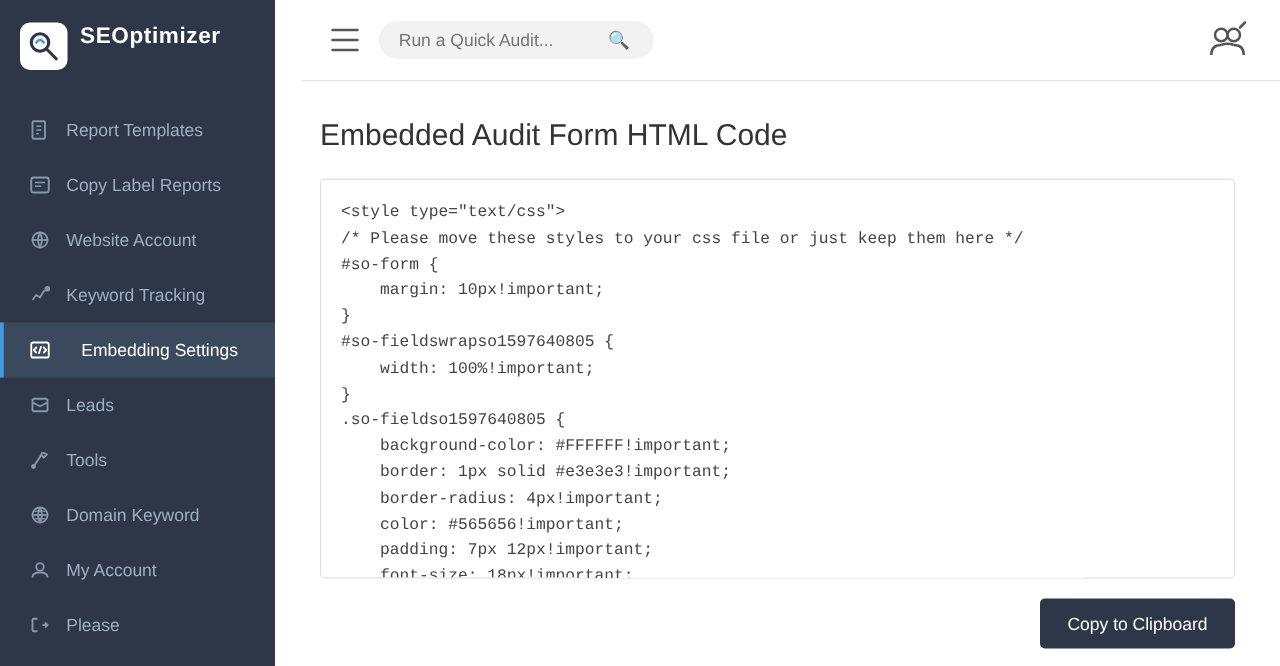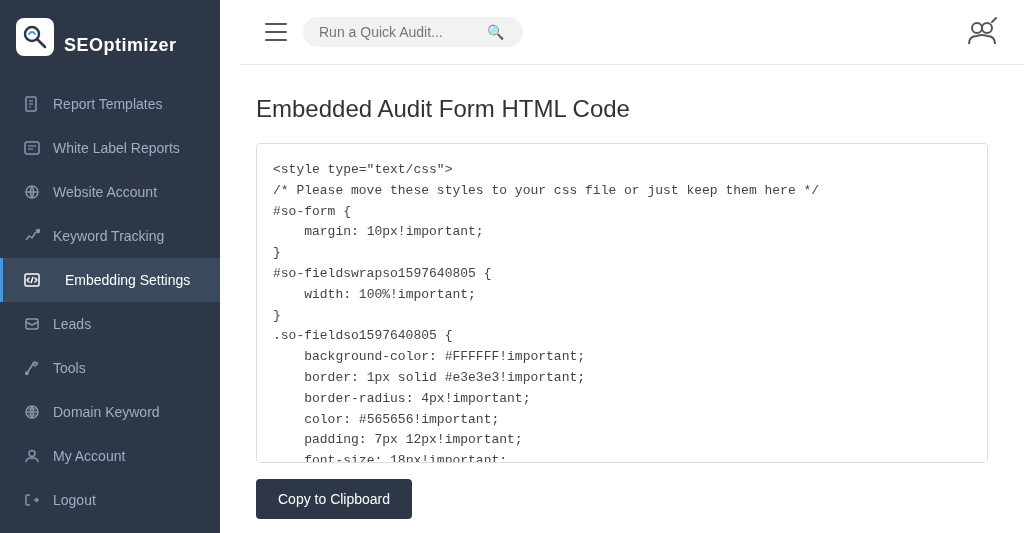--- a/index.html
+++ b/index.html
@@ -11,21 +11,21 @@
       min-width: 220px;
       background: #2d3748;
       color: #fff;
       display: flex;
       flex-direction: column;
       height: 533px;
       overflow: hidden;
     }
     .sidebar-logo {
       display: flex;
-      align-items: flex-end;
+      align-items: flex-start;
       padding: 18px 16px;
       gap: 10px;
     }
     .logo-icon {
       width: 38px;
       height: 38px;
       background: #fff;
       border-radius: 8px;
       display: flex;
       align-items: center;
@@ -169,21 +169,21 @@
       line-height: 1.6;
       padding: 16px;
       border: none;
       outline: none;
       resize: none;
       background: #fff;
       overflow-y: scroll;
     }
     .bottom-bar {
       display: flex;
-      justify-content: flex-start;
+      justify-content: flex-end;
       padding: 16px 0 0 0;
     }
     .copy-btn {
       background: #2d3748;
       color: #fff;
       border: none;
       border-radius: 4px;
       padding: 12px 22px;
       font-size: 14px;
       cursor: pointer;
@@ -219,21 +219,21 @@
     </div>
 
     <div class="nav-item">
       <span class="nav-icon">
         <svg width="16" height="16" viewBox="0 0 16 16" fill="currentColor">
           <rect x="1" y="2" width="14" height="12" rx="2" fill="none" stroke="currentColor" stroke-width="1.5"></rect>
           <line x1="4" y1="6" x2="12" y2="6" stroke="currentColor" stroke-width="1.2"></line>
           <line x1="4" y1="9" x2="9" y2="9" stroke="currentColor" stroke-width="1.2"></line>
         </svg>
       </span>
-      <span>White Label Reports</span>
+      <span>Copy Label Reports</span>
     </div>
 
     <div class="nav-item">
       <span class="nav-icon">
         <svg width="16" height="16" viewBox="0 0 16 16" fill="none" stroke="currentColor" stroke-width="1.5">
           <circle cx="8" cy="8" r="6"></circle>
           <line x1="2" y1="8" x2="14" y2="8"></line>
           <path d="M8 2 Q11 8 8 14"></path>
           <path d="M8 2 Q5 8 8 14"></path>
         </svg>
@@ -309,21 +309,21 @@
     </div>
 
     <div class="nav-item">
       <span class="nav-icon">
         <svg width="16" height="16" viewBox="0 0 16 16" fill="none" stroke="currentColor" stroke-width="1.5">
           <path d="M6 3 H3 Q2 3 2 4 V12 Q2 13 3 13 H6"></path>
           <line x1="10" y1="8" x2="14" y2="8"></line>
           <polyline points="12,6 14,8 12,10"></polyline>
         </svg>
       </span>
-      <span>Logout</span>
+      <span>Please</span>
     </div>
 
   </nav>
 </aside>
 
 <div class="main">
 
   <div class="topbar">
     <div class="hamburger">
       <span></span>

